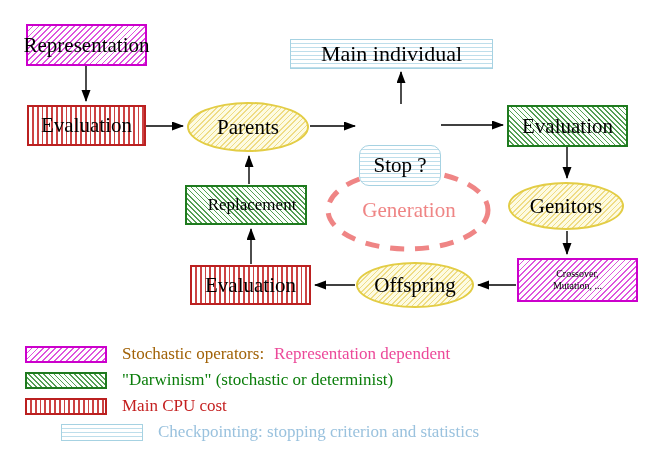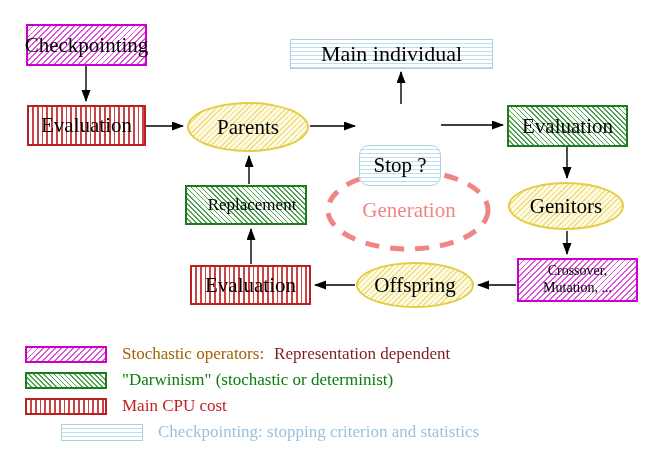--- a/index.html
+++ b/index.html
@@ -25,34 +25,34 @@
 
   
   .n-initialisation { left:26px; top:24px; width:121px; height:42px; font-size:21px; }
   .n-evaluation-top { left:27px; top:105px; width:119px; height:41px; font-size:21px; }
   .n-parents        { left:187px; top:102px; width:122px; height:50px; font-size:21px; }
   .n-best           { left:290px; top:39px; width:203px; height:30px; font-size:22px; }
   .n-stop           { left:359px; top:105px; width:82px; height:41px; font-size:21px; border-radius:10px;margin-top:40px; }
   .n-selection      { left:507px; top:105px; width:121px; height:42px; font-size:21px; }
   .n-replacement    { left:185px; top:185px; width:122px; height:40px; font-size:17px;padding-left:12px; }
   .n-genitors       { left:508px; top:182px; width:116px; height:48px; font-size:21px; }
-  .n-crossover      { left:517px; top:258px; width:121px; height:44px; font-size:14px; line-height:1.2; flex-direction:column; }
+  .n-crossover      { left:517px; top:258px; width:121px; height:44px; font-size:10px; line-height:1.2; flex-direction:column; }
   .n-offspring      { left:356px; top:262px; width:118px; height:46px; font-size:21px; }
   .n-evaluation-bot { left:190px; top:265px; width:121px; height:40px; font-size:21px; }
   .n-generation     { left:330px; top:172px; width:158px; height:76px; font-size:21px;
                       color:#ef8585; background:none; border:none; }
 
   
   .legend-row { position:absolute; left:25px; display:flex; align-items:center; }
   .legend-row.r0 { top:344px; } .legend-row.r1 { top:370px; }
   .legend-row.r2 { top:396px; } .legend-row.r3 { top:422px;margin-left:36px; }
   .swatch { width:82px; height:17px; box-sizing:border-box; margin-right:15px; flex:none; }
   .legend-text { font-size:17px; white-space:nowrap; line-height:20px; }
   .lt-magenta { color:#a16207; }
-  .lt-gold { color:#7f1d1d; margin-left:10px; }
+  .lt-gold { color:#ec4899; margin-left:10px; }
   .lt-green { color:#0a7d0a; }
   .lt-red { color:#c41f1f; }
   .lt-blue { color:#9ac2de; }
 </style>
 </head>
 <body>
 
 <div class="stage">
 
   <svg class="overlay" viewBox="0 0 662 471" xmlns="http://www.w3.org/2000/svg">
@@ -73,21 +73,21 @@
       <line x1="567" y1="147" x2="567" y2="178" marker-end="url(#ah)"></line>
       <line x1="567" y1="231" x2="567" y2="254" marker-end="url(#ah)"></line>
       <line x1="516" y1="285" x2="478" y2="285" marker-end="url(#ah)"></line>
       <line x1="355" y1="285" x2="315" y2="285" marker-end="url(#ah)"></line>
       <line x1="251" y1="264" x2="251" y2="229" marker-end="url(#ah)"></line>
       <line x1="249" y1="184" x2="249" y2="156" marker-end="url(#ah)"></line>
     </g>
   </svg>
 
   <div class="node hatch-magenta n-initialisation">
-    <span class="lbl">Checkpointing</span>
+    <span class="lbl">Representation</span>
   </div>
 
   <div class="node stripes-red n-evaluation-top">
     <span class="lbl">Evaluation</span>
   </div>
 
   <div class="node ellipse-yellow n-parents">
     <span class="lbl">Parents</span>
   </div>
 

